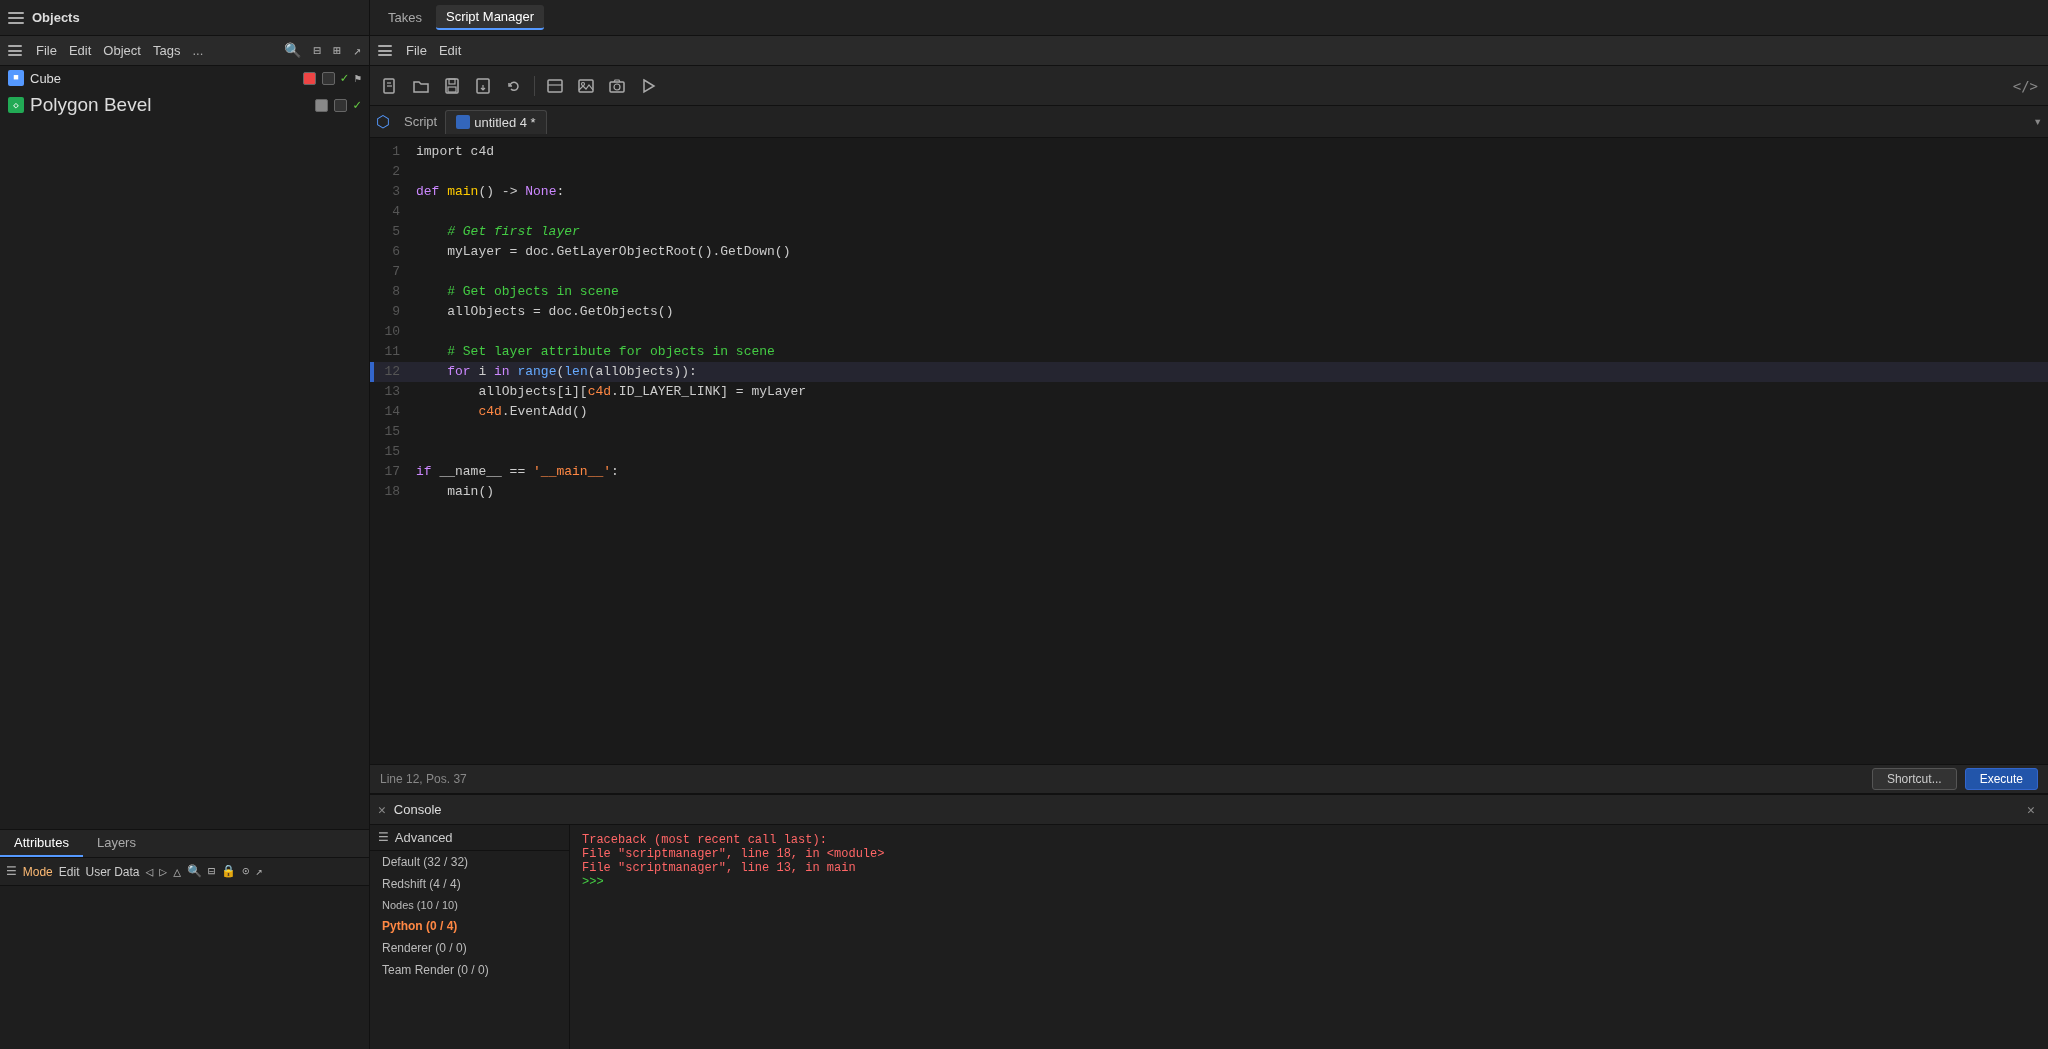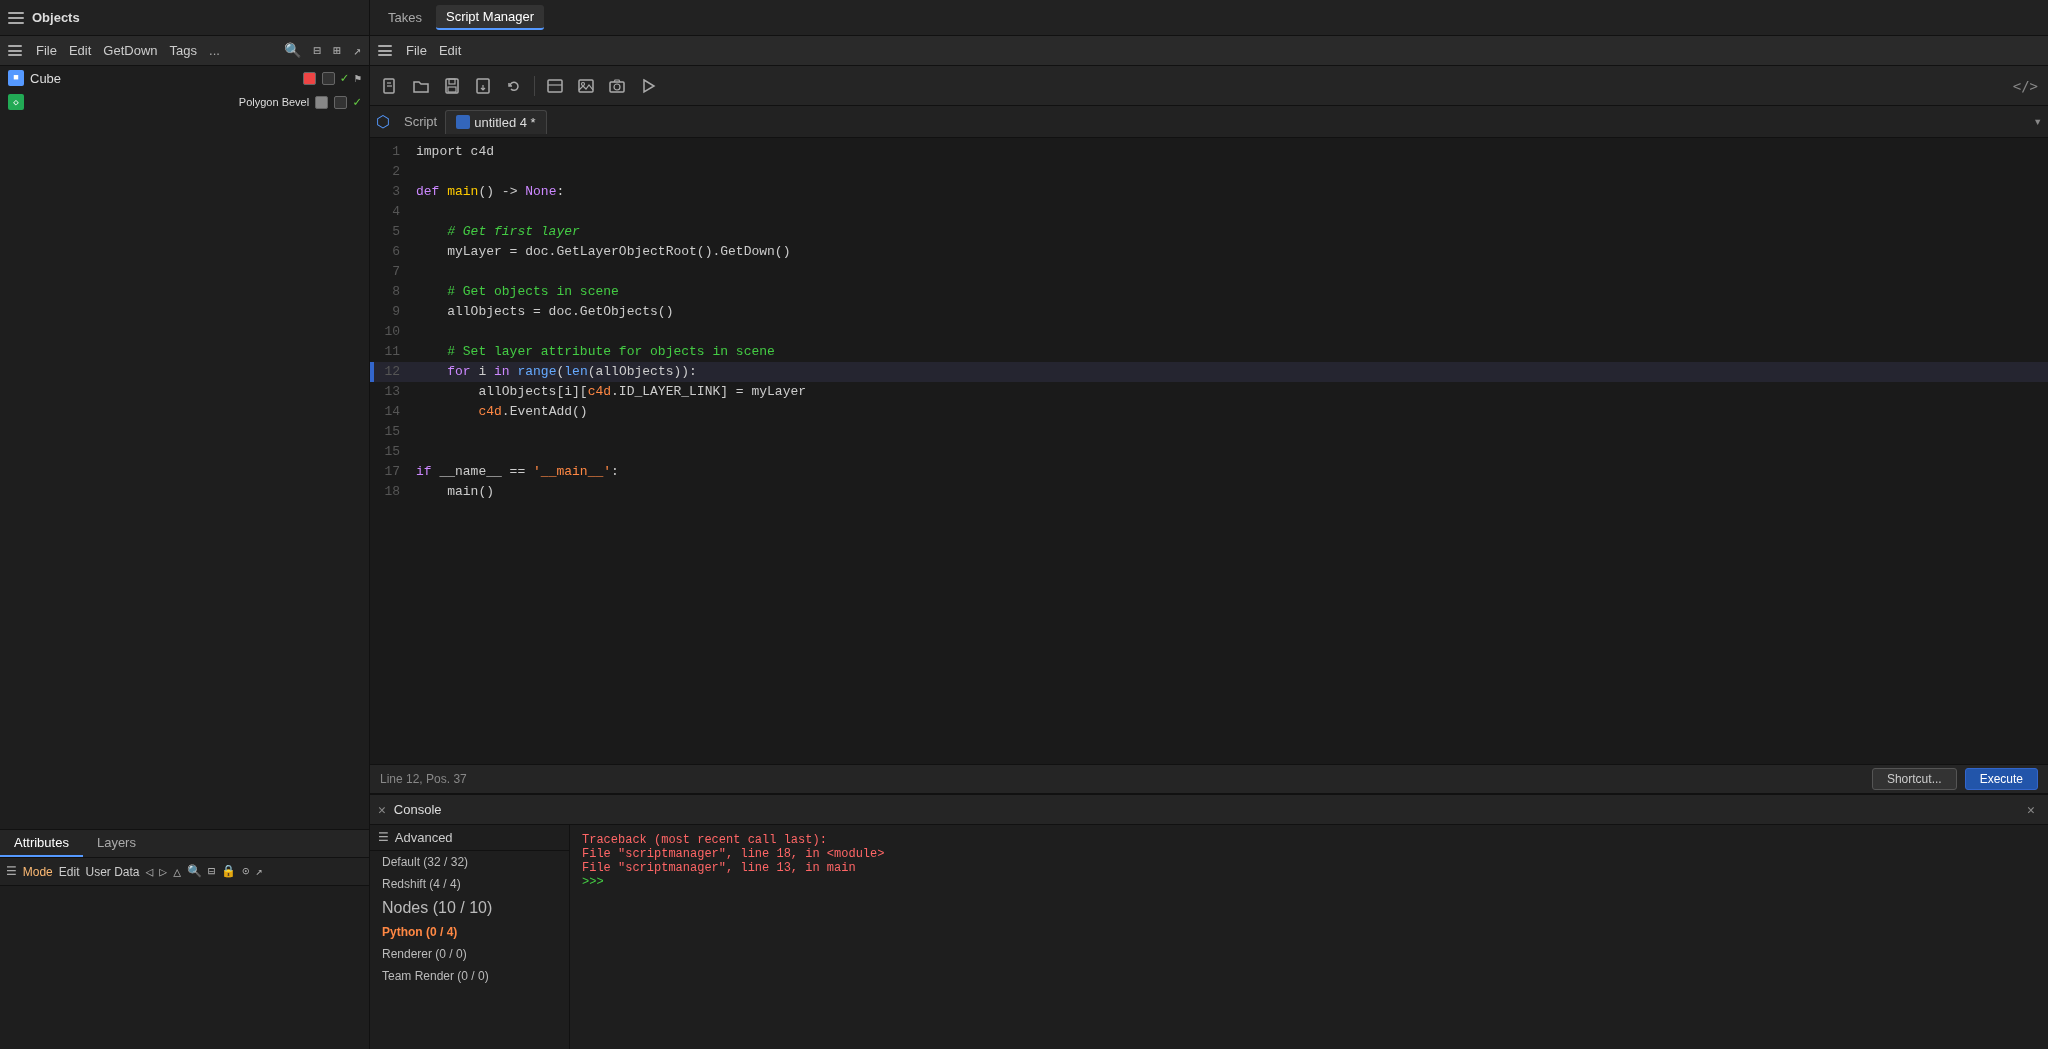--- a/index.html
+++ b/index.html
@@ -72,21 +72,21 @@
 
 <div style="display:flex; height:30px; background:#2a2a2a; border-bottom:1px solid #111; flex-shrink:0;">
   <div style="width:370px; display:flex; align-items:center; border-right:1px solid #111; padding:0 8px; gap:12px;">
     <div class="menu-icon" style="gap:2.5px;">
       <span style="width:14px;"></span>
         <span style="width:14px;"></span>
         <span style="width:14px;"></span>
     </div>
     <span style="color:#ccc; font-family:Arial,sans-serif; font-size:13px; cursor:pointer;">File</span>
     <span style="color:#ccc; font-family:Arial,sans-serif; font-size:13px; cursor:pointer;">Edit</span>
-    <span style="color:#ccc; font-family:Arial,sans-serif; font-size:13px; cursor:pointer;">GetDown</span>
+    <span style="color:#ccc; font-family:Arial,sans-serif; font-size:13px; cursor:pointer;">Object</span>
     <span style="color:#ccc; font-family:Arial,sans-serif; font-size:13px; cursor:pointer;">Tags</span>
     <span style="color:#aaa; font-family:Arial,sans-serif; font-size:13px; cursor:pointer;">...</span>
 
     <span style="margin-left:auto; color:#aaa; cursor:pointer; font-size:14px;">🔍</span>
     <span style="color:#aaa; cursor:pointer; font-size:13px;">⊟</span>
     <span style="color:#aaa; cursor:pointer; font-size:13px;">⊞</span>
     <span style="color:#aaa; cursor:pointer; font-size:13px;">↗</span>
   </div>
   <div style="flex:1; display:flex; align-items:center; padding:0 8px; gap:12px;">
     <div class="menu-icon" style="gap:2.5px;">
@@ -109,21 +109,21 @@
         <span style="width:16px; height:16px; background:#5599ff; border-radius:2px; display:flex; align-items:center; justify-content:center; font-size:9px; color:#fff;">■</span>
         <span style="flex:1; font-family:Arial,sans-serif; font-size:13px; color:#ddd;">Cube</span>
         <span style="width:13px; height:13px; background:#ee4444; border-radius:2px; border:1px solid #666;"></span>
         <span style="width:13px; height:13px; background:#333; border-radius:2px; border:1px solid #666;"></span>
         <span style="color:#66cc44; font-size:13px;">✓</span>
         <span style="color:#aaa; font-size:11px;">⚑</span>
       </div>
 
       <div style="display:flex; align-items:center; padding:4px 8px; gap:6px; cursor:pointer;">
         <span style="width:16px; height:16px; background:#22aa55; border-radius:2px; display:flex; align-items:center; justify-content:center; font-size:9px; color:#fff;">◇</span>
-        <span style="flex:1; font-family:Arial,sans-serif; font-size:11px; color:#ddd;text-align:right;">Polygon Bevel</span>
+        <span style="flex:1; font-family:Arial,sans-serif; font-size:19px; color:#ddd;">Polygon Bevel</span>
         <span style="width:13px; height:13px; background:#888; border-radius:2px; border:1px solid #666;"></span>
         <span style="width:13px; height:13px; background:#333; border-radius:2px; border:1px solid #666;"></span>
         <span style="color:#66cc44; font-size:13px;">✓</span>
       </div>
     </div>
 
     <div style="height:220px; background:#1e1e1e; border-top:1px solid #111; display:flex; flex-direction:column;">
 
       <div style="display:flex; background:#252525; border-bottom:1px solid #111; height:28px;">
         <span style="padding:5px 14px; font-family:Arial,sans-serif; font-size:13px; color:#fff; border-bottom:2px solid #5599ff; cursor:pointer;">Attributes</span>
@@ -348,21 +348,21 @@
 
         <div style="width:200px; border-right:1px solid #111; display:flex; flex-direction:column;">
 
           <div style="display:flex; align-items:center; padding:4px 8px; gap:6px; border-bottom:1px solid #111; height:26px;">
             <span style="color:#aaa; cursor:pointer; font-size:12px;">☰</span>
             <span style="font-family:Arial,sans-serif; font-size:13px; color:#ccc;">Advanced</span>
           </div>
 
           <div style="padding:4px 12px; cursor:pointer; font-family:Arial,sans-serif; font-size:12px; color:#bbb;">Default (32 / 32)</div>
           <div style="padding:4px 12px; cursor:pointer; font-family:Arial,sans-serif; font-size:12px; color:#bbb;">Redshift (4 / 4)</div>
-          <div style="padding:4px 12px; cursor:pointer; font-family:Arial,sans-serif; font-size:16px; color:#bbb;">Nodes (10 / 10)</div>
+          <div style="padding:4px 12px; cursor:pointer; font-family:Arial,sans-serif; font-size:11px; color:#bbb;">Nodes (10 / 10)</div>
           <div style="padding:4px 12px; cursor:pointer; font-family:Arial,sans-serif; font-size:12px; color:#ff8844; font-weight:bold;">Python (0 / 4)</div>
           <div style="padding:4px 12px; cursor:pointer; font-family:Arial,sans-serif; font-size:12px; color:#bbb;">Renderer (0 / 0)</div>
           <div style="padding:4px 12px; cursor:pointer; font-family:Arial,sans-serif; font-size:12px; color:#bbb;">Team Render  (0 / 0)</div>
         </div>
 
         <div style="flex:1; padding:8px 12px; font-size:12px; font-family:'Courier New',monospace; overflow:auto;">
           <div style="color:#ff6666;">Traceback (most recent call last):</div>
           <div style="color:#ff6666;">  File "scriptmanager", line 18, in &lt;module&gt;</div>
           <div style="color:#ff6666;">  File "scriptmanager", line 13, in main</div>
           <div style="color:#44cc44;">&gt;&gt;&gt; </div>

